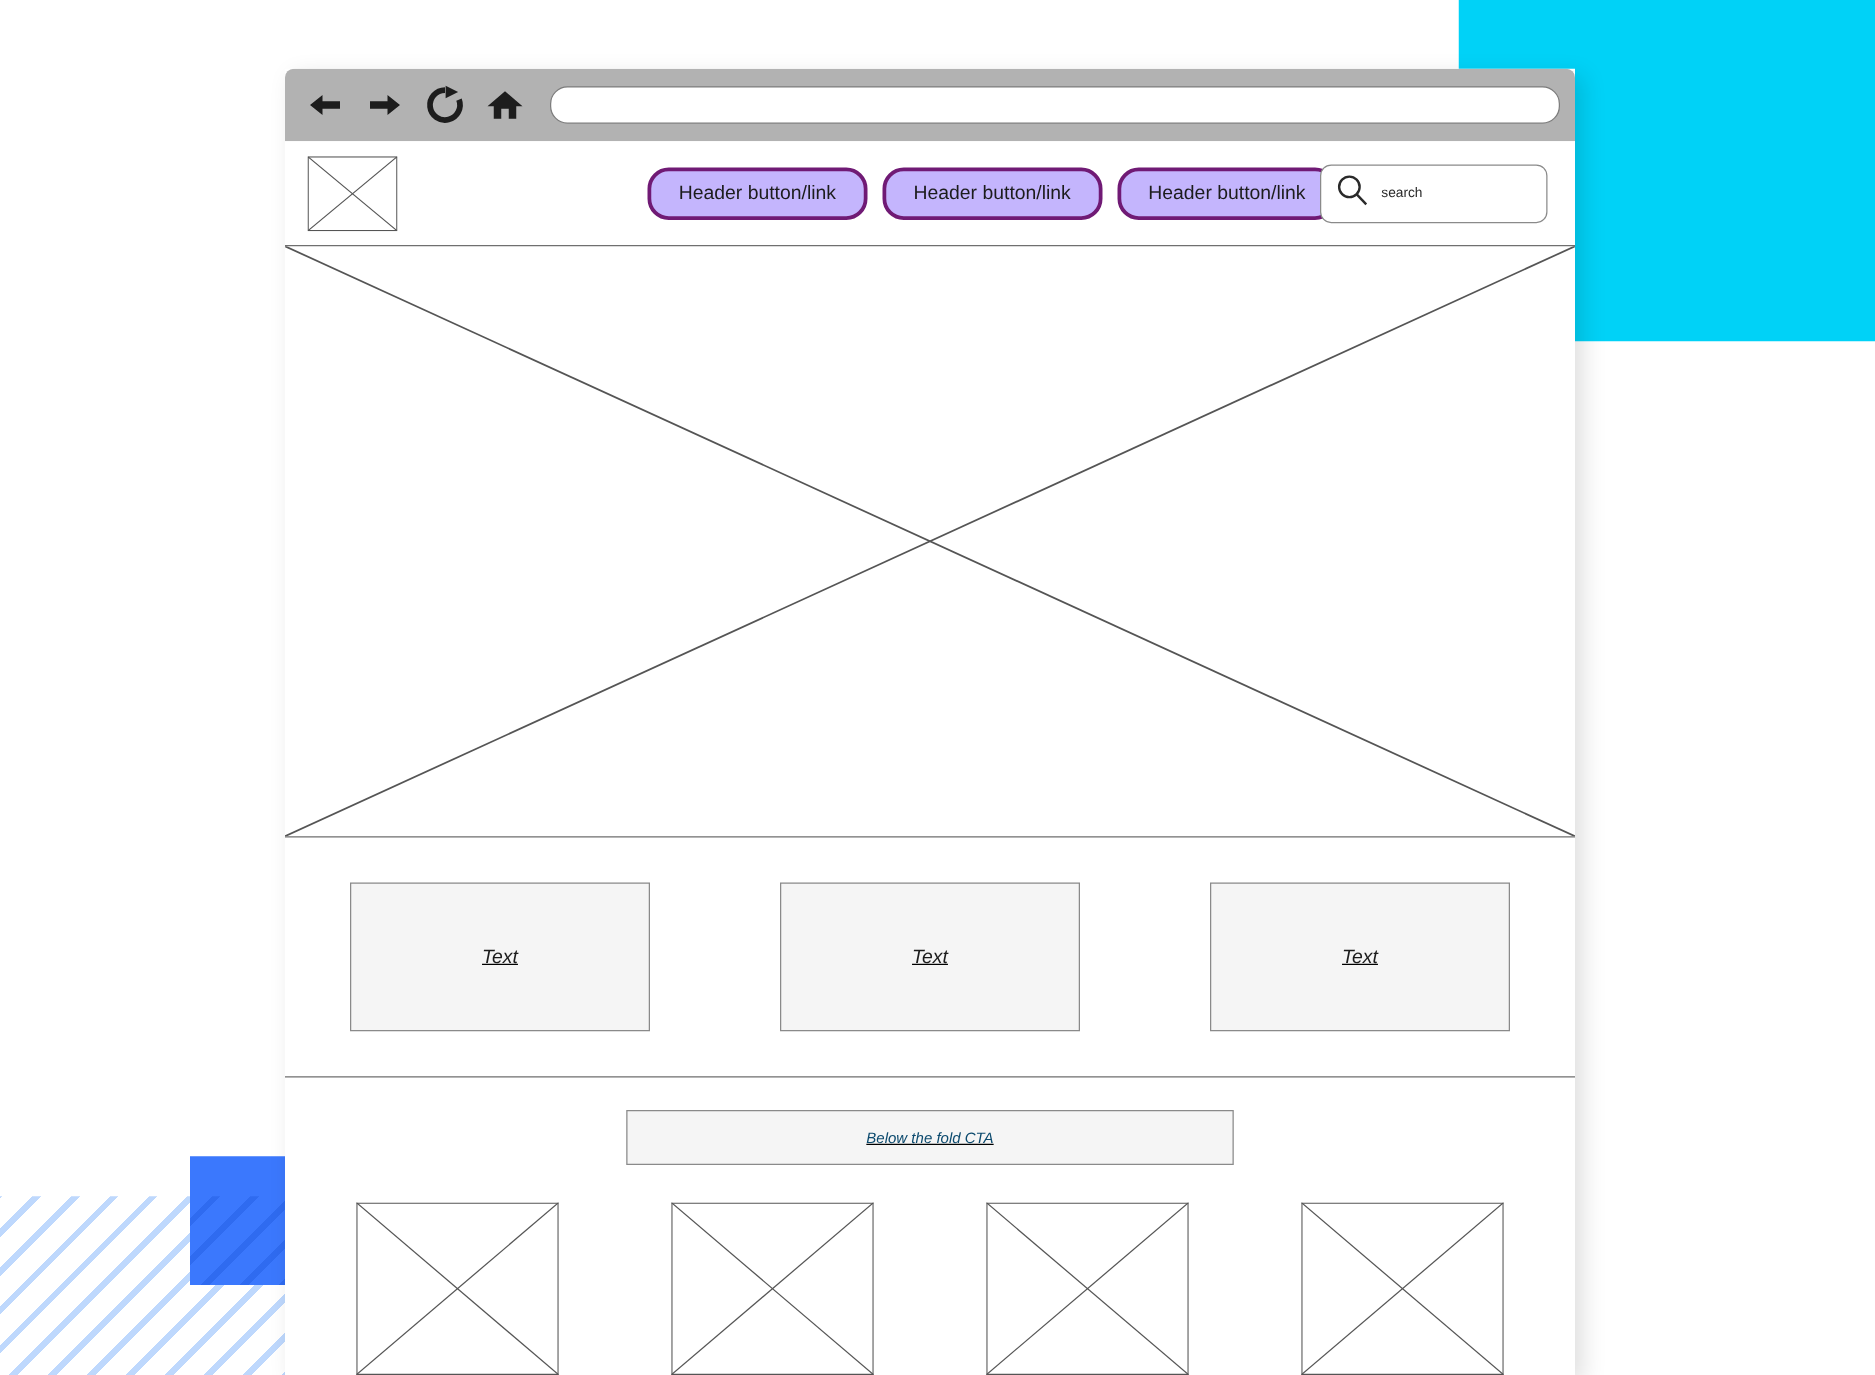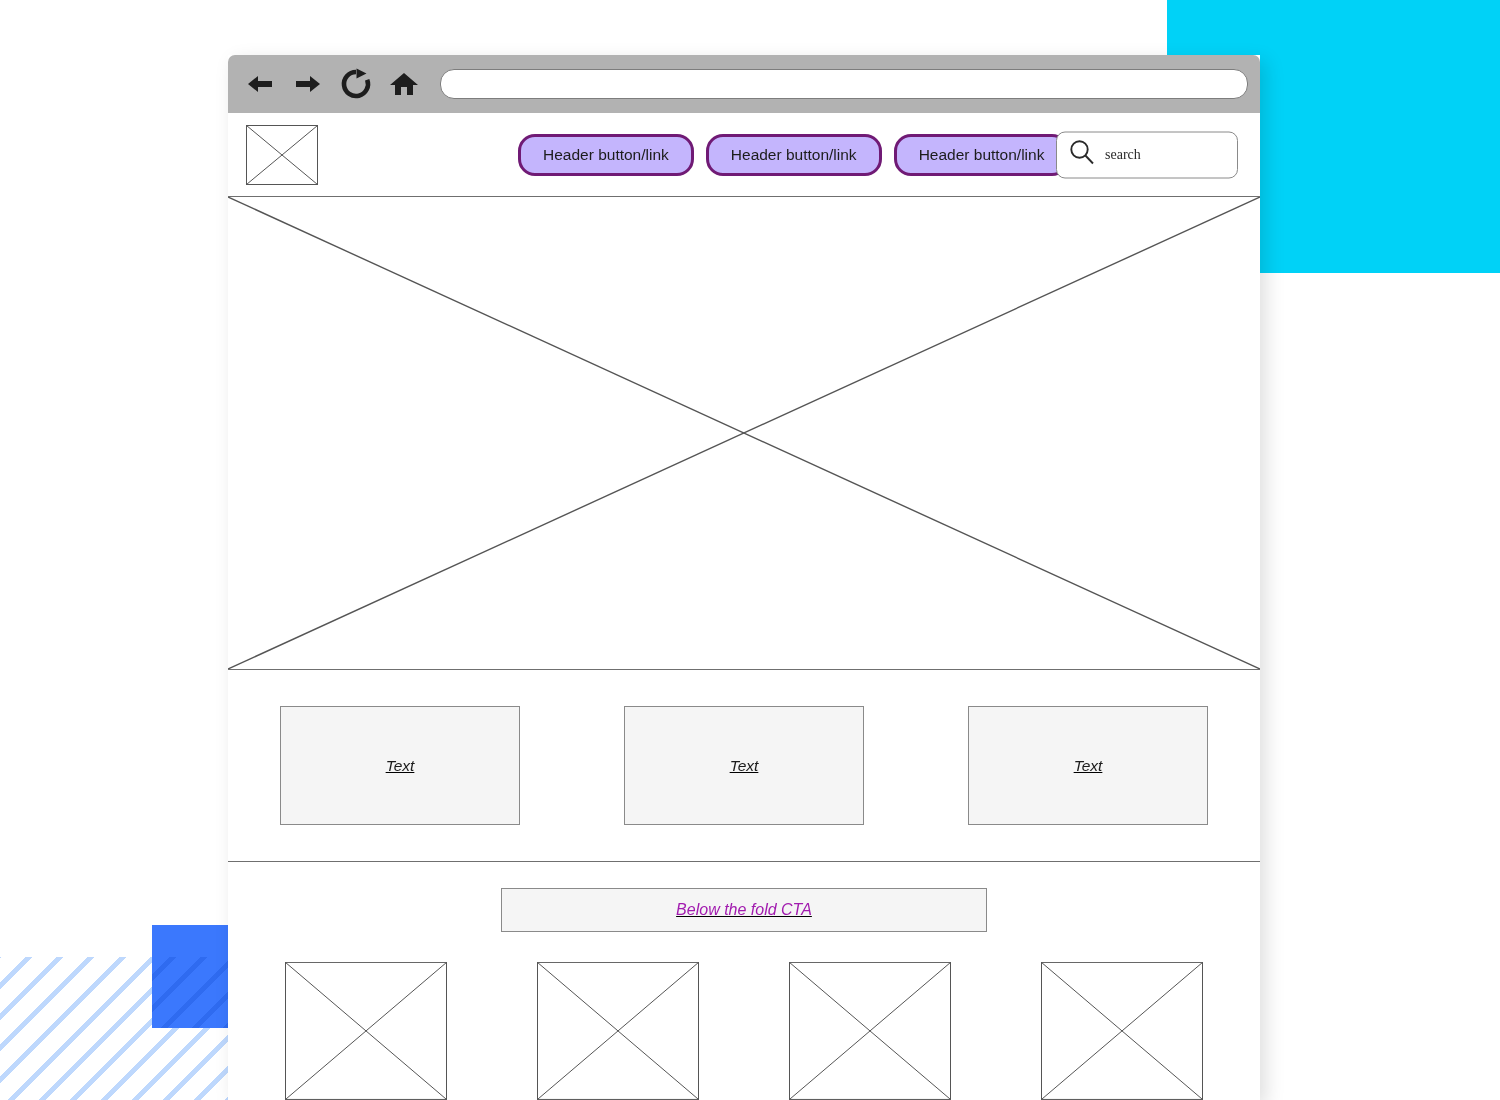--- a/index.html
+++ b/index.html
@@ -167,23 +167,23 @@
     border-radius: 9px;
     display: flex;
     align-items: center;
     padding: 0 10px;
     box-sizing: border-box;
     gap: 8px;
     cursor: text;
   }
   .search-icon { flex: 0 0 auto; display: block; }
   .search-text {
-    font-size: 14px;
+    font-size: 11px;
     color: #2a2a2a;
-    font-family: Liberation Serif, serif;
+    font-family: Liberation Sans, sans-serif;
   }
 
   
   .page-body {
     flex: 1 1 auto;
     display: flex;
     flex-direction: column;
     min-height: 0;
     text-decoration: underline;
   }
@@ -232,23 +232,23 @@
     min-height: 0;
   }
   .cta-btn {
     width: 486px;
     height: 54px;
     background: #f5f5f5;
     border: 1px solid #8a8a8a;
     display: flex;
     align-items: center;
     justify-content: center;
-    font-size: 16px;
+    font-size: 12px;
     font-style: italic;
-    color: #a21caf;
+    color: #0c4a6e;
     font-family: "Liberation Sans", sans-serif;
     box-sizing: border-box;
     cursor: pointer;
   }
   .thumb-row {
     margin-top: 30px;
     width: 100%;
     display: flex;
     justify-content: center;
     gap: 90px;

